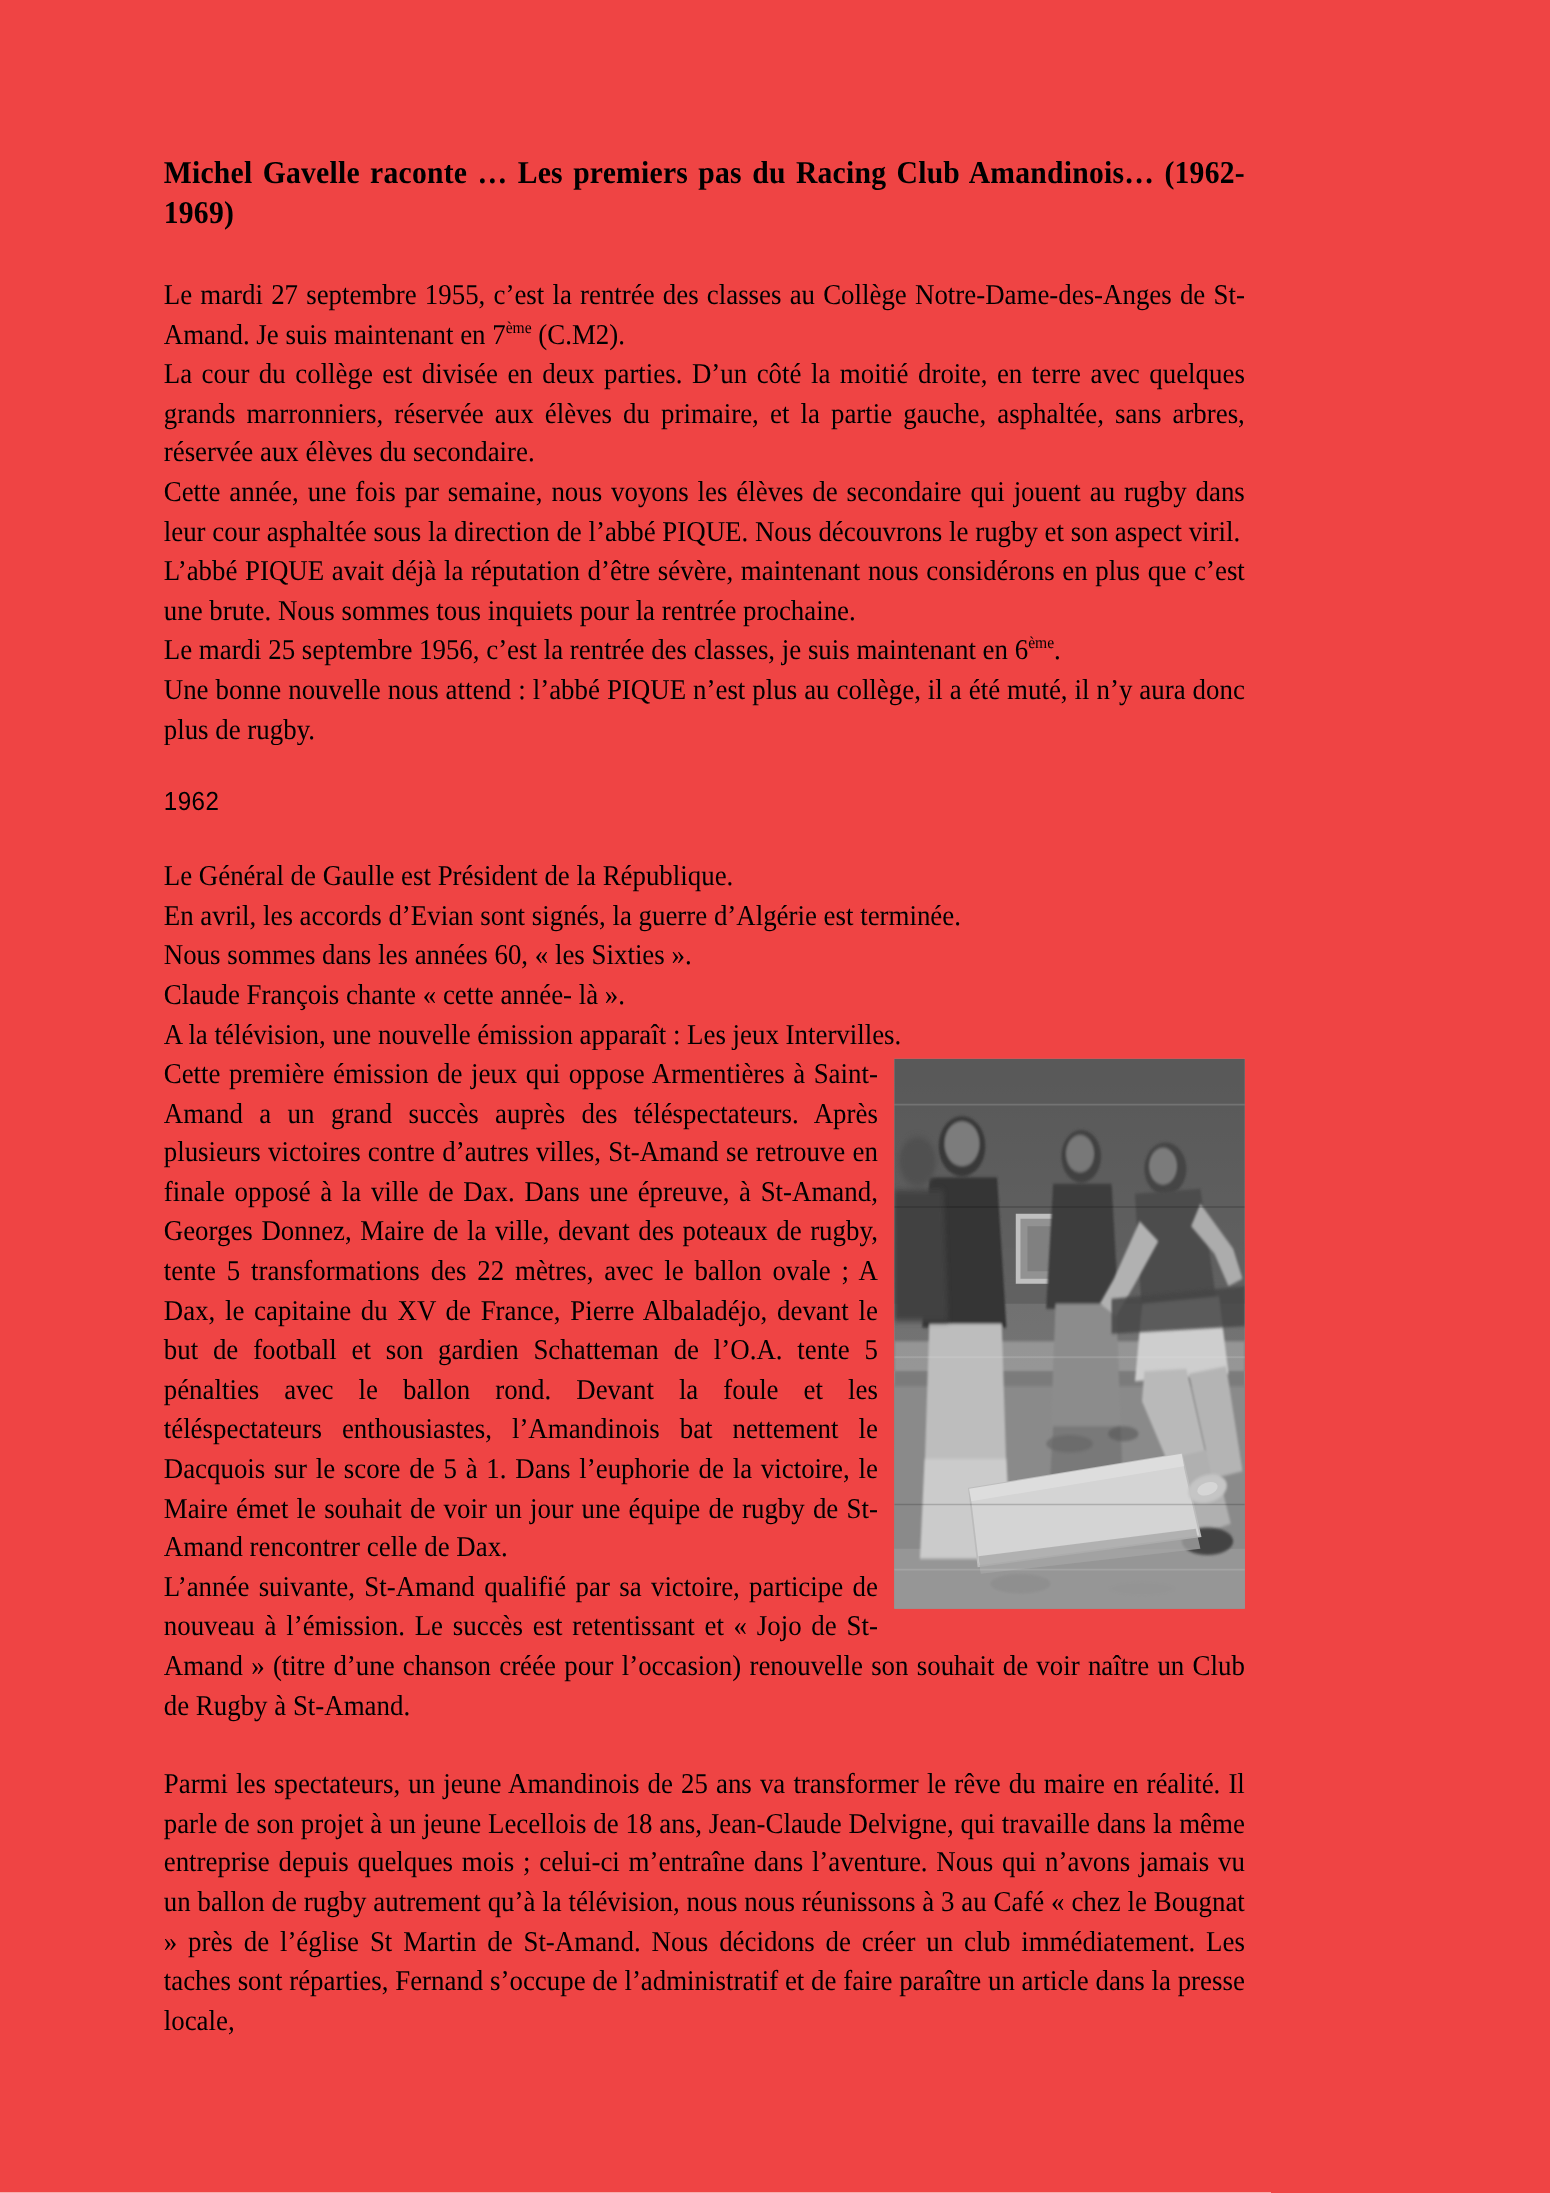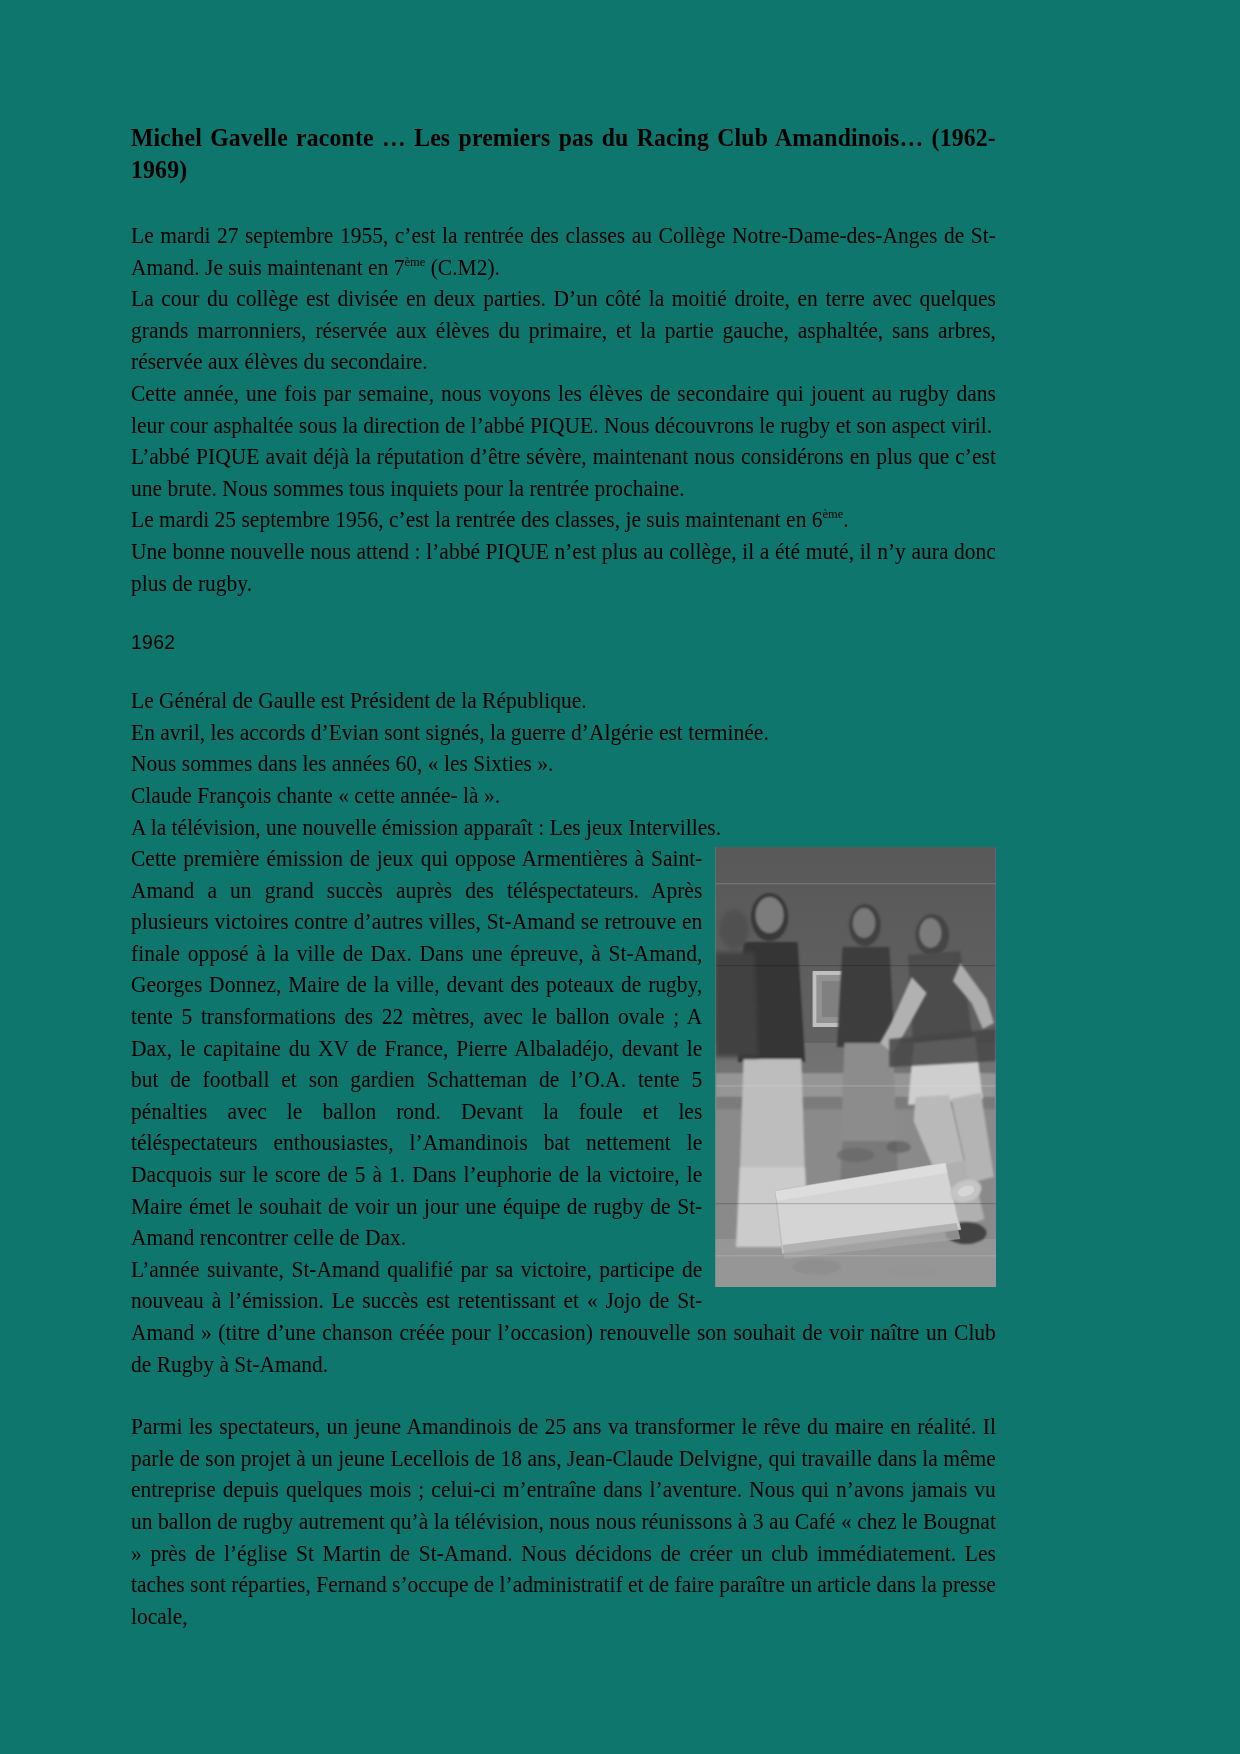--- a/index.html
+++ b/index.html
@@ -14,21 +14,21 @@
     overflow: hidden;
     font-family: "Liberation Serif", "DejaVu Serif", serif;
     color: #000000;
   }
 
   .page {
     position: absolute;
     left: 0; top: 0;
     width: 1240px;
     height: 1754px;
-    background: #0f766e;
+    background: #ef4444;
   }
 
   .content {
     position: absolute;
     left: 131px;
     top: 122px;
     width: 865px;
   }
 
   

